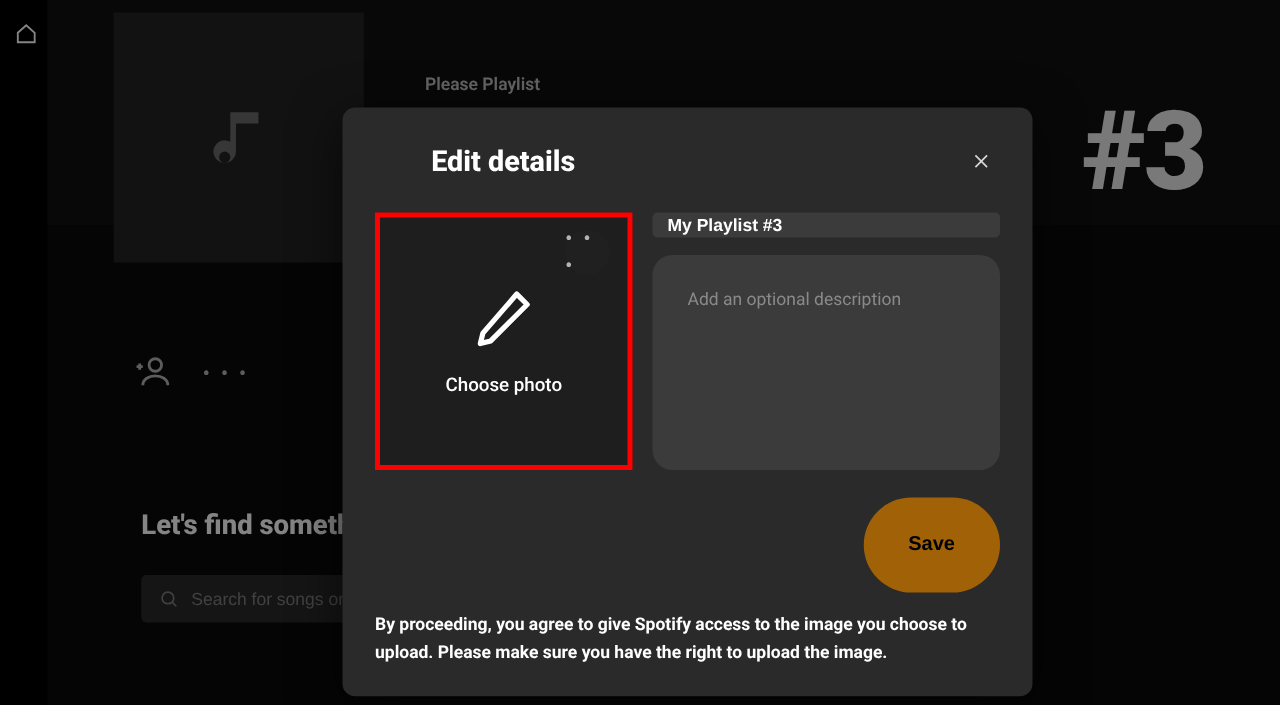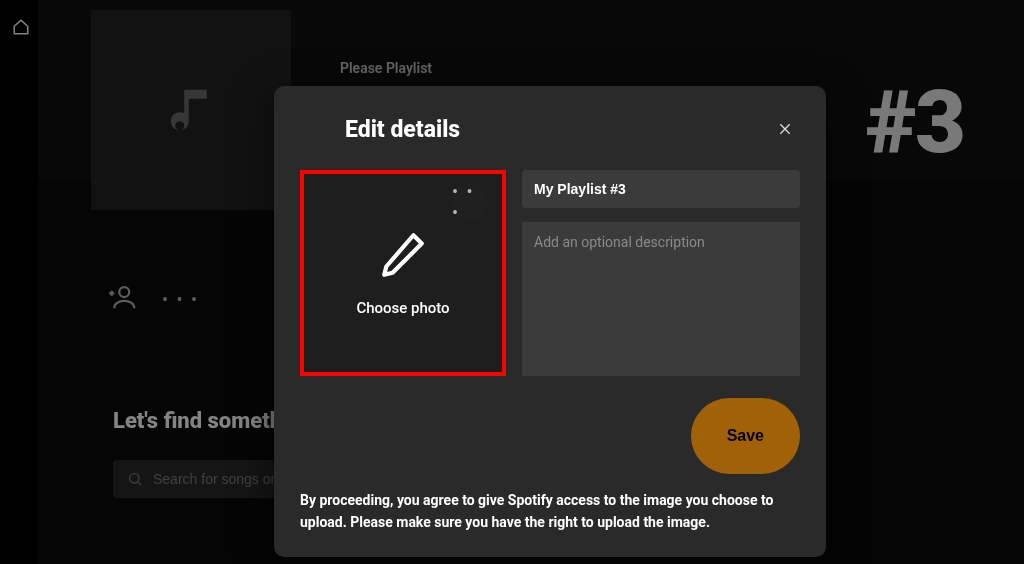--- a/index.html
+++ b/index.html
@@ -23,23 +23,23 @@
   .overlay { position: absolute; inset: 0; background: rgba(0,0,0,0.05); }
   .modal { position: absolute; left: 274px; top: 86px; width: 552px; background: #2a2a2a; border-radius: 10px; padding: 28px 26px 24px 26px; box-shadow: 0 10px 40px rgba(0,0,0,0.6); }
   .modal-title-row { display: flex; align-items: center; justify-content: space-between; margin-bottom: 26px; margin-left: 45px; }
   .modal-title { font-size: 23px; font-weight: 800; }
   .close-btn { width: 30px; height: 30px; border-radius: 50%; display: flex; align-items: center; justify-content: center; color: #d9d9d9; cursor: pointer; }
   .edit-body { display: flex; gap: 16px; }
   .photo-box { position: relative; width: 206px; height: 206px; background: #1e1e1e; border: 4px solid #ff0000; display: flex; flex-direction: column; align-items: center; justify-content: center; gap: 16px; cursor: pointer; }
   .photo-more { position: absolute; top: 10px; right: 14px; width: 36px; height: 36px; border-radius: 50%; background: #202020; display: flex; align-items: center; justify-content: center; color: #b3b3b3; font-size: 18px; letter-spacing: 2px; }
   .photo-label { font-size: 15px; font-weight: 500; color: #fff; margin-top: 4px; }
   .fields { flex: 1; display: flex; flex-direction: column; gap: 14px; }
-  .name-input { height: 38px; background: #3b3b3b; border: none; border-radius: 4px; padding: 0 12px; color: #fff; font-size: 14px; font-weight: 600; outline: none; }
+  .name-input { height: 20px; background: #3b3b3b; border: none; border-radius: 4px; padding: 0 12px; color: #fff; font-size: 14px; font-weight: 600; outline: none; }
   .name-input::placeholder { color: #b3b3b3; }
-  .desc-input { flex: 1; min-height: 128px; background: #3b3b3b; border: none; border-radius: 0; padding: 12px; color: #14b8a6; font-size: 14px; outline: none; resize: none; font-family: inherit; }
+  .desc-input { flex: 1; min-height: 128px; background: #3b3b3b; border: none; border-radius: 16px; padding: 28px; color: #14b8a6; font-size: 14px; outline: none; resize: none; font-family: inherit; }
   .desc-input::placeholder { color: #8a8a8a; }
   .save-row { display: flex; justify-content: flex-end; margin-top: 22px; }
   .save-btn { background: #a16207; color: #000; font-weight: 800; font-size: 16px; border: none; border-radius: 999px; padding: 29px 36px; cursor: pointer; }
   .disclaimer { margin-top: 16px; font-size: 14px; font-weight: 700; color: #fff; line-height: 1.55; }
 </style>
 </head>
 <body>
 
 <div class="bg">
   <div class="left-rail">

